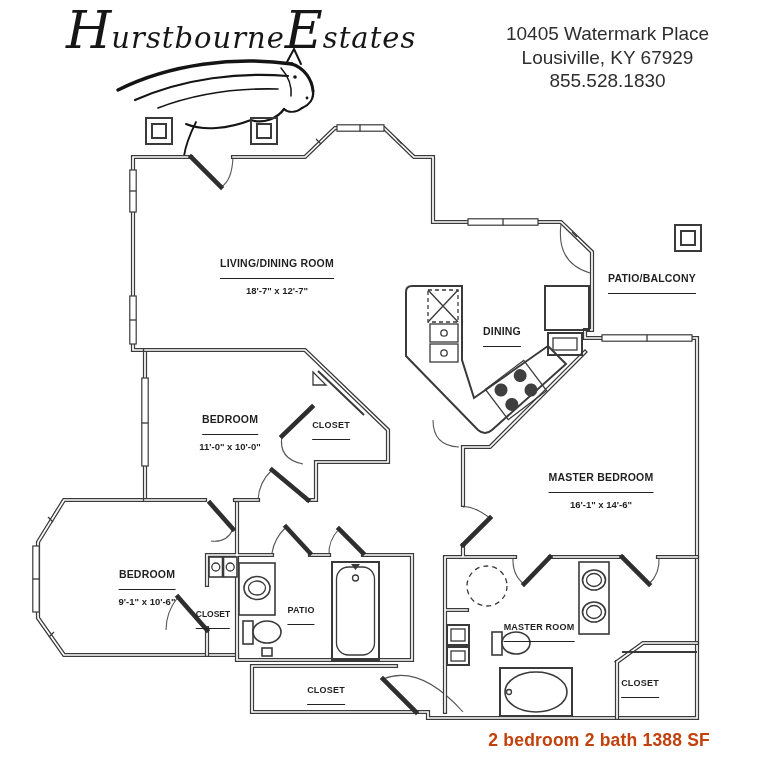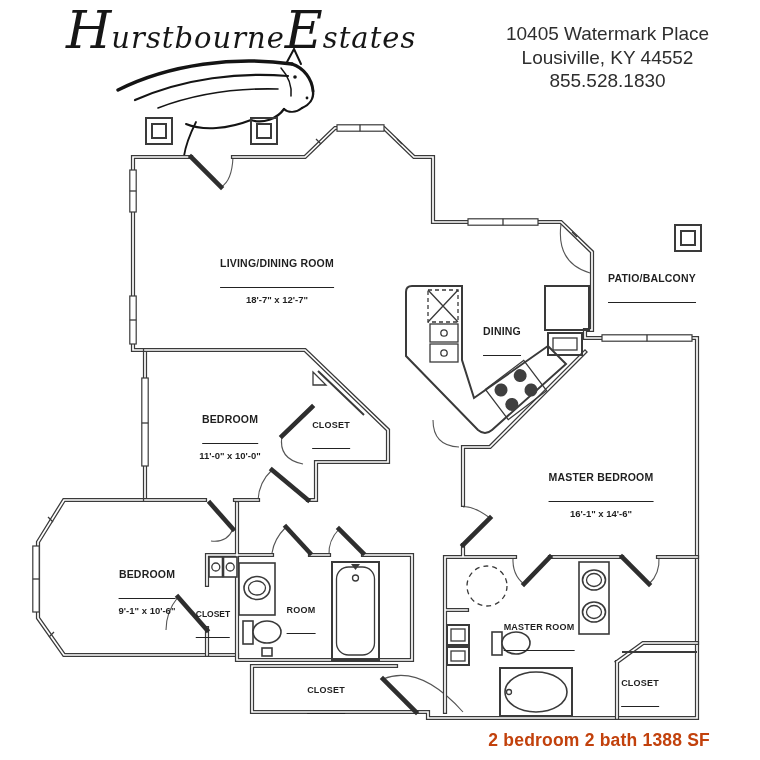--- a/index.html
+++ b/index.html
@@ -19,21 +19,21 @@
   
   .logo-text{position:absolute;left:66px;top:10px;width:320px;white-space:nowrap;
     font-family:"DejaVu Serif",serif;font-style:italic;font-size:29px;color:#161616;letter-spacing:1px;}
   .logo-text .big{font-size:52px;line-height:40px;letter-spacing:0;}
   .address{position:absolute;left:455px;top:22px;width:305px;text-align:center;
     font-size:19px;line-height:23.5px;color:#2e2e2e;}
   .caption{position:absolute;right:50px;top:730px;font-size:17.5px;font-weight:bold;color:#c2410c;letter-spacing:0.2px;}
   
   .rlabel{position:absolute;transform:translateX(-50%);text-align:center;line-height:1.25;}
   .rname{display:inline-block;font-size:10.5px;font-weight:700;letter-spacing:0.2px;
-    border-bottom:1.2px solid #222;padding-bottom:17px;white-space:nowrap;}
+    border-bottom:1.2px solid #222;padding-bottom:8px;white-space:nowrap;}
   .rdims{font-size:9.5px;font-weight:600;white-space:nowrap;}
   .small .rname{font-size:9px;}
   .tiny .rname{font-size:8.5px;letter-spacing:0;}
 </style>
 </head>
 <body>
 
 <div id="stage">
 
   <svg width="760" height="760" viewBox="0 0 760 760">
@@ -208,21 +208,21 @@
         <rect class="w1" x="447" y="647" width="22" height="18" stroke-width="2.6"></rect>
         <rect class="thin" x="451" y="651" width="14" height="10"></rect>
       </g>
     </g>
   </svg>
 
   <div class="logo-text"><span class="big">H</span><span>urstbourne</span><span class="big">E</span><span>states</span></div>
 
   <div class="address">
     <div>10405 Watermark Place</div>
-    <div>Lousiville, KY 44552</div>
+    <div>Lousiville, KY 67929</div>
     <div>855.528.1830</div>
   </div>
 
   <div class="rlabel" style="left:277px;top:252px;">
     <span class="rname">LIVING/DINING ROOM</span><br>
     <span class="rdims">18'-7" x 12'-7"</span>
   </div>
   <div class="rlabel" style="left:502px;top:320px;">
     <span class="rname">DINING</span>
   </div>
@@ -241,21 +241,21 @@
     <span class="rname">BEDROOM</span><br>
     <span class="rdims">9'-1" x 10'-6"</span>
   </div>
   <div class="rlabel small" style="left:331px;top:413px;">
     <span class="rname">CLOSET</span>
   </div>
   <div class="rlabel tiny" style="left:213px;top:602px;">
     <span class="rname">CLOSET</span>
   </div>
   <div class="rlabel small" style="left:301px;top:598px;">
-    <span class="rname">ROOM</span>
+    <span class="rname">PATIO</span>
   </div>
   <div class="rlabel small" style="left:539px;top:615px;">
     <span class="rname">MASTER ROOM</span>
   </div>
   <div class="rlabel small" style="left:640px;top:671px;">
     <span class="rname">CLOSET</span>
   </div>
   <div class="rlabel small" style="left:326px;top:678px;">
     <span class="rname">CLOSET</span>
   </div>

